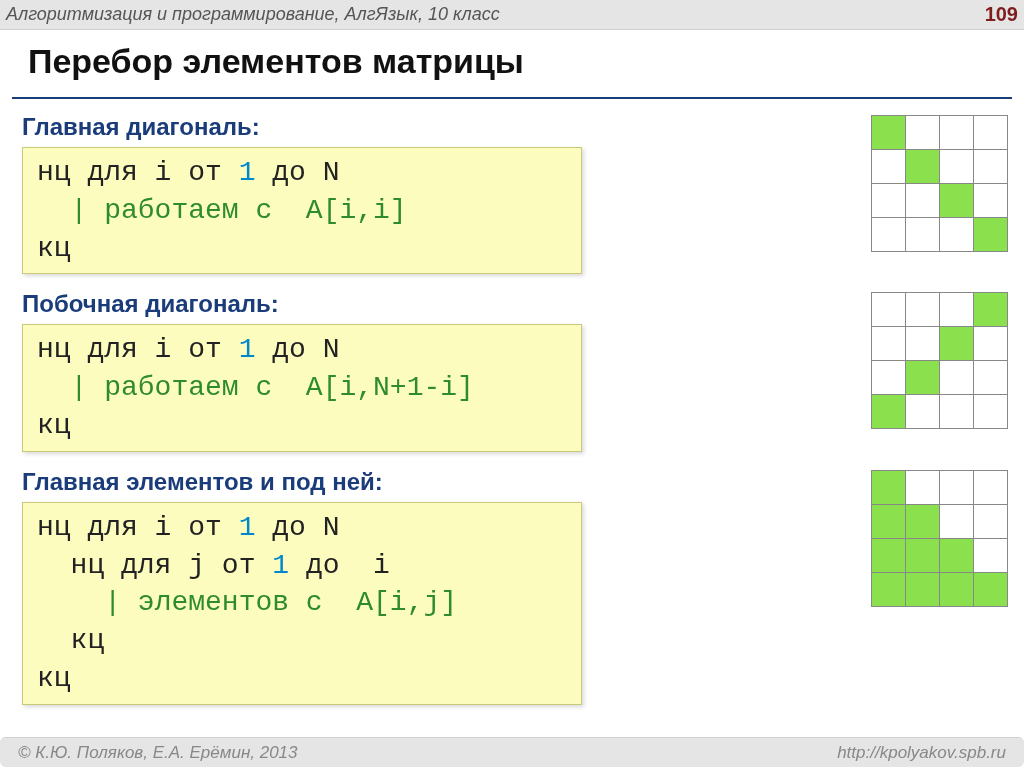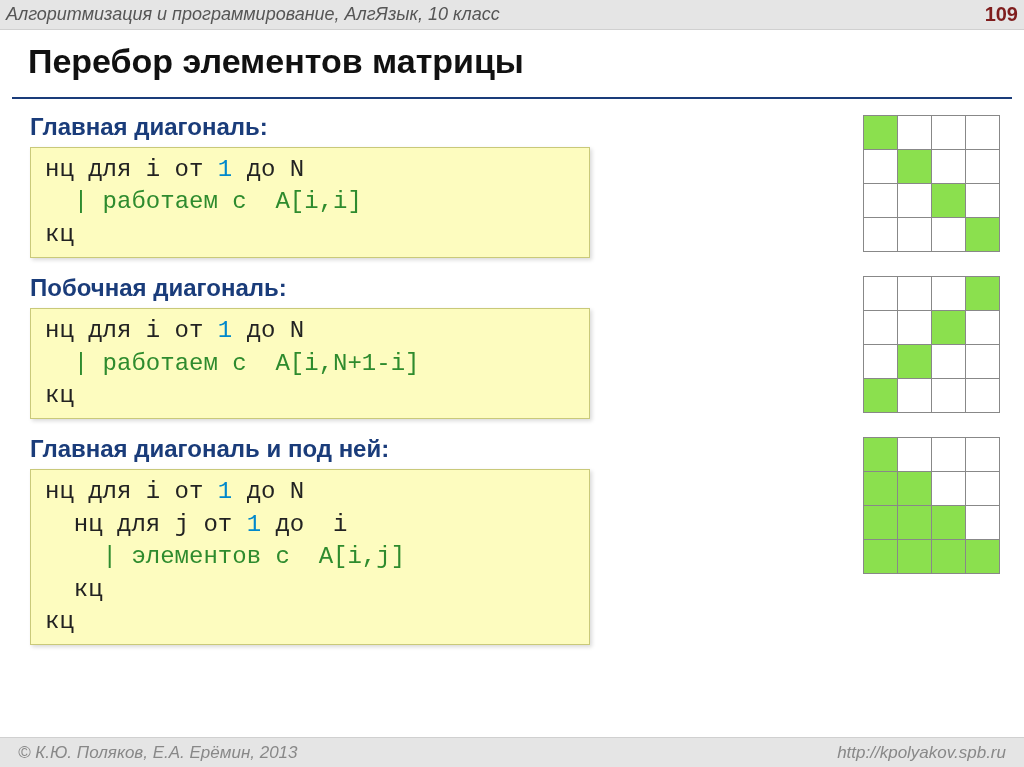--- a/index.html
+++ b/index.html
@@ -10,31 +10,31 @@
     display: flex; align-items: center; justify-content: space-between;
     padding: 0 6px; font-style: italic; font-size: 18px;
     border-bottom: 1px solid #d0d0d0;
   }
   .header-bar .page-num { font-weight: bold; font-style: normal; font-size: 20px; color: #7f1d1d; }
   .title {
     font-size: 34px; font-weight: bold; color: #111;
     padding: 12px 28px 16px 28px;
   }
   .hr { height: 2px; background: #1a3c7a; margin: 0 12px 12px 12px; }
-  .content { padding: 0 24px; }
+  .content { padding: 0 16px; }
   .section { margin-bottom: 14px; display: flex; align-items: flex-start; gap: 24px; }
   .section-left { flex: 1 1 auto; }
   .section-title { font-size: 24px; font-weight: bold; color: #1a3c7a; margin: 2px 0 6px 6px; }
   .codebox {
     background: #fdfcbf;
     border: 1px solid #c9c97a;
     box-shadow: 2px 2px 4px rgba(0,0,0,0.15);
     padding: 6px 14px 6px 14px;
     font-family: "Courier New", monospace;
-    font-size: 24px; line-height: 1.35;
+    font-size: 28px; line-height: 1.35;
     white-space: pre;
     color: #222;
     margin-left: 6px;
     width: 560px;
   }
   .tok-num { color: #0088cc; }
   .tok-comment { color: #2e8b2e; }
   .tok-kw { color: #222; }
   .grid {
     margin-top: 4px;
@@ -47,20 +47,21 @@
     border: 1px solid #888;
     background: #fff;
   }
   .grid td.on { background: #8be04e; }
   .footer {
     position: absolute; left: 0; right: 0; bottom: 0;
     height: 30px; background: #e5e5e5; color: #888;
     display: flex; align-items: center; justify-content: space-between;
     padding: 0 18px; font-style: italic; font-size: 17px;
     border-top: 1px solid #d0d0d0;
+    border-radius: 6px;
   }
 </style>
 </head>
 <body>
 <div class="page">
 
   <div class="header-bar">
     <span>Алгоритмизация и программирование, АлгЯзык, 10 класс</span>
     <span class="page-num">109</span>
   </div>
@@ -139,21 +140,21 @@
               <td></td>
               <td></td>
               <td></td>
             </tr>
           </tbody>
         </table>
     </div>
 
     <div class="section">
       <div class="section-left">
-        <div class="section-title">Главная диагональ и под ней:</div>
+        <div class="section-title">Главная элементов и под ней:</div>
         <div class="codebox"><span class="tok-kw">нц для i от</span> <span class="tok-num">1</span> <span class="tok-kw">до N</span>
   <span class="tok-kw">нц для j от</span> <span class="tok-num">1</span> <span class="tok-kw">до  i</span>
     <span class="tok-comment">| элементов с  A[i,j]</span>
   <span class="tok-kw">кц</span>
 <span class="tok-kw">кц</span></div>
       </div>
       <table class="grid">
           <tbody id="grid2">
             <tr>
               <td class="on"></td>

